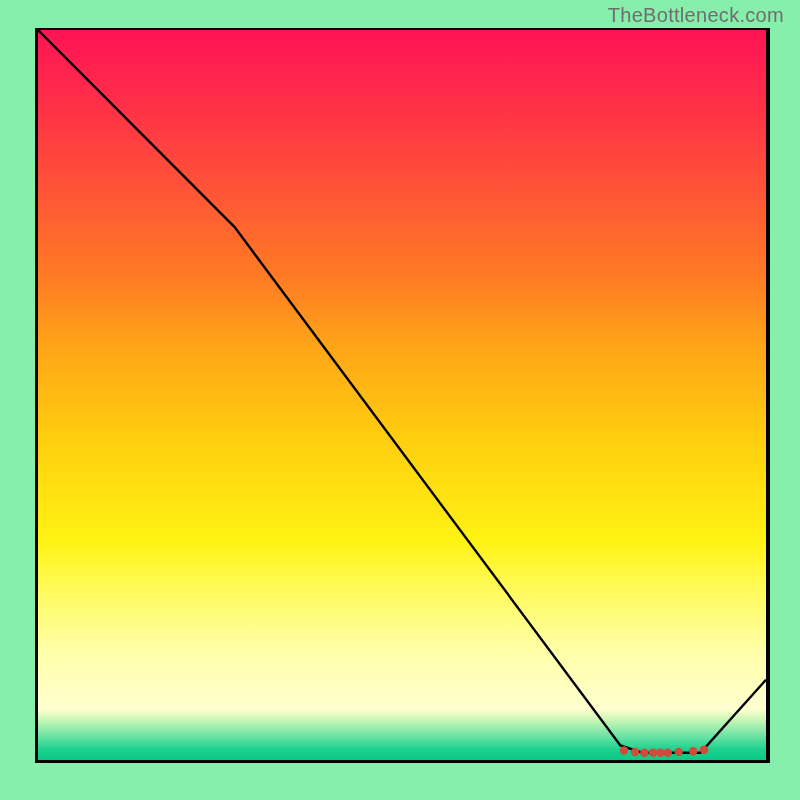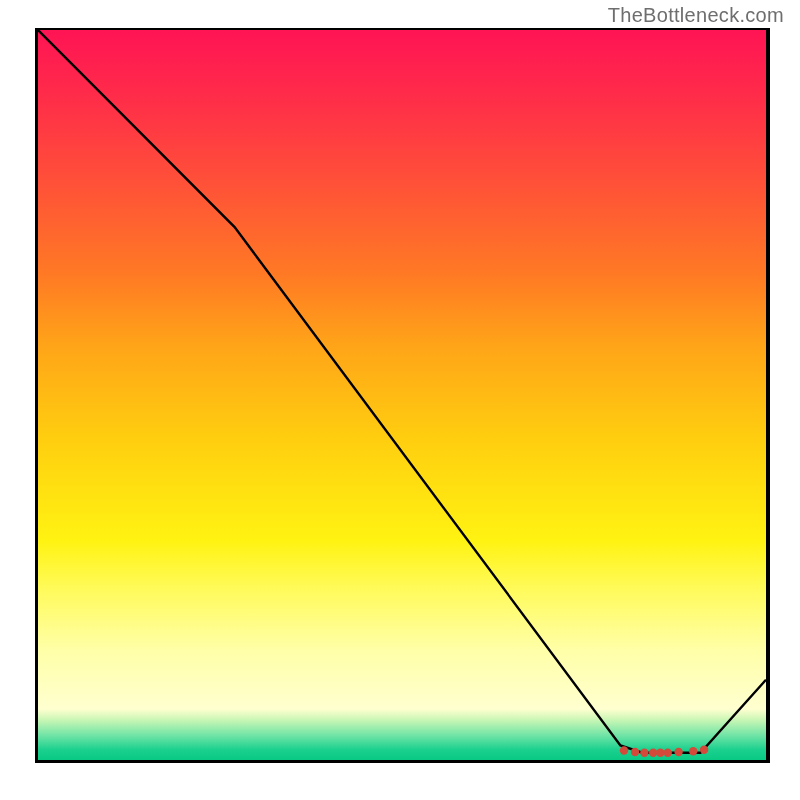--- a/index.html
+++ b/index.html
@@ -8,21 +8,21 @@
     width: 800px;
     height: 800px;
     background: #000;
     overflow: hidden;
     font-family: Arial, Helvetica, sans-serif;
   }
   .frame {
     position: relative;
     width: 800px;
     height: 800px;
-    background: #ffffff;
+    background: #86efac;
   }
   .watermark {
     position: absolute;
     top: 4px;
     right: 16px;
     color: #6e6e6e;
     font-size: 20px;
     font-weight: 400;
     letter-spacing: 0.3px;
     z-index: 50;

